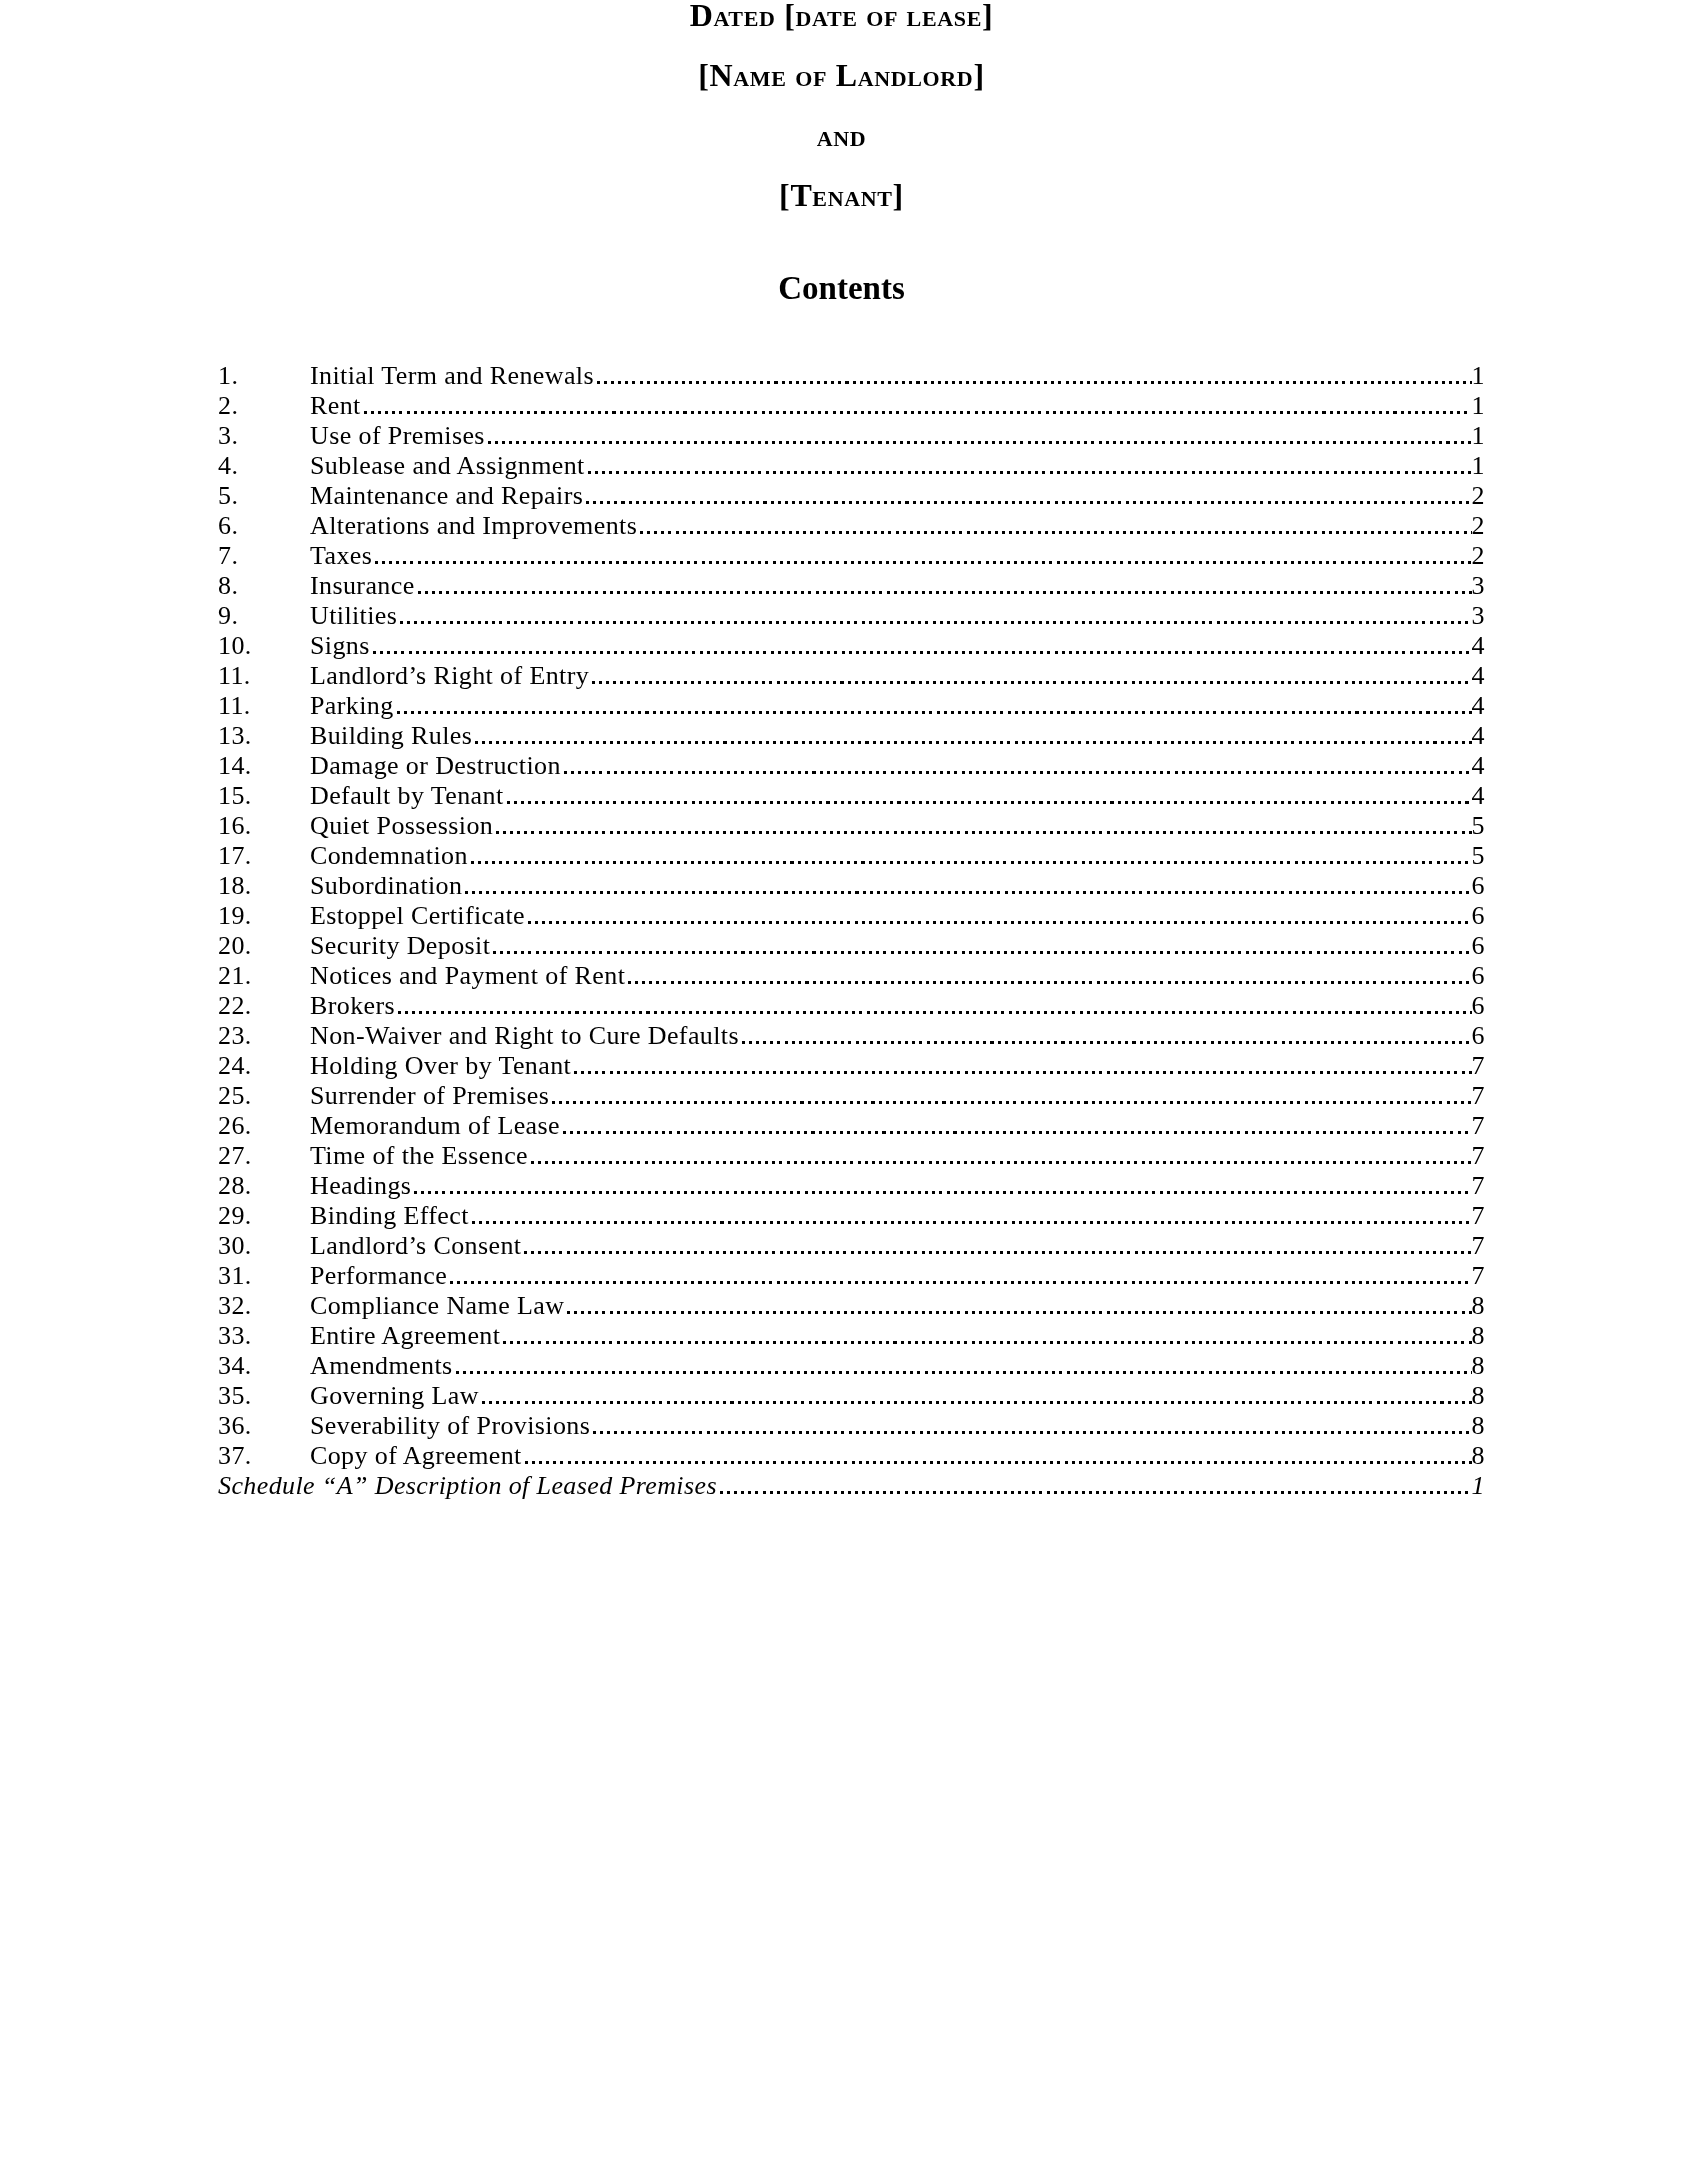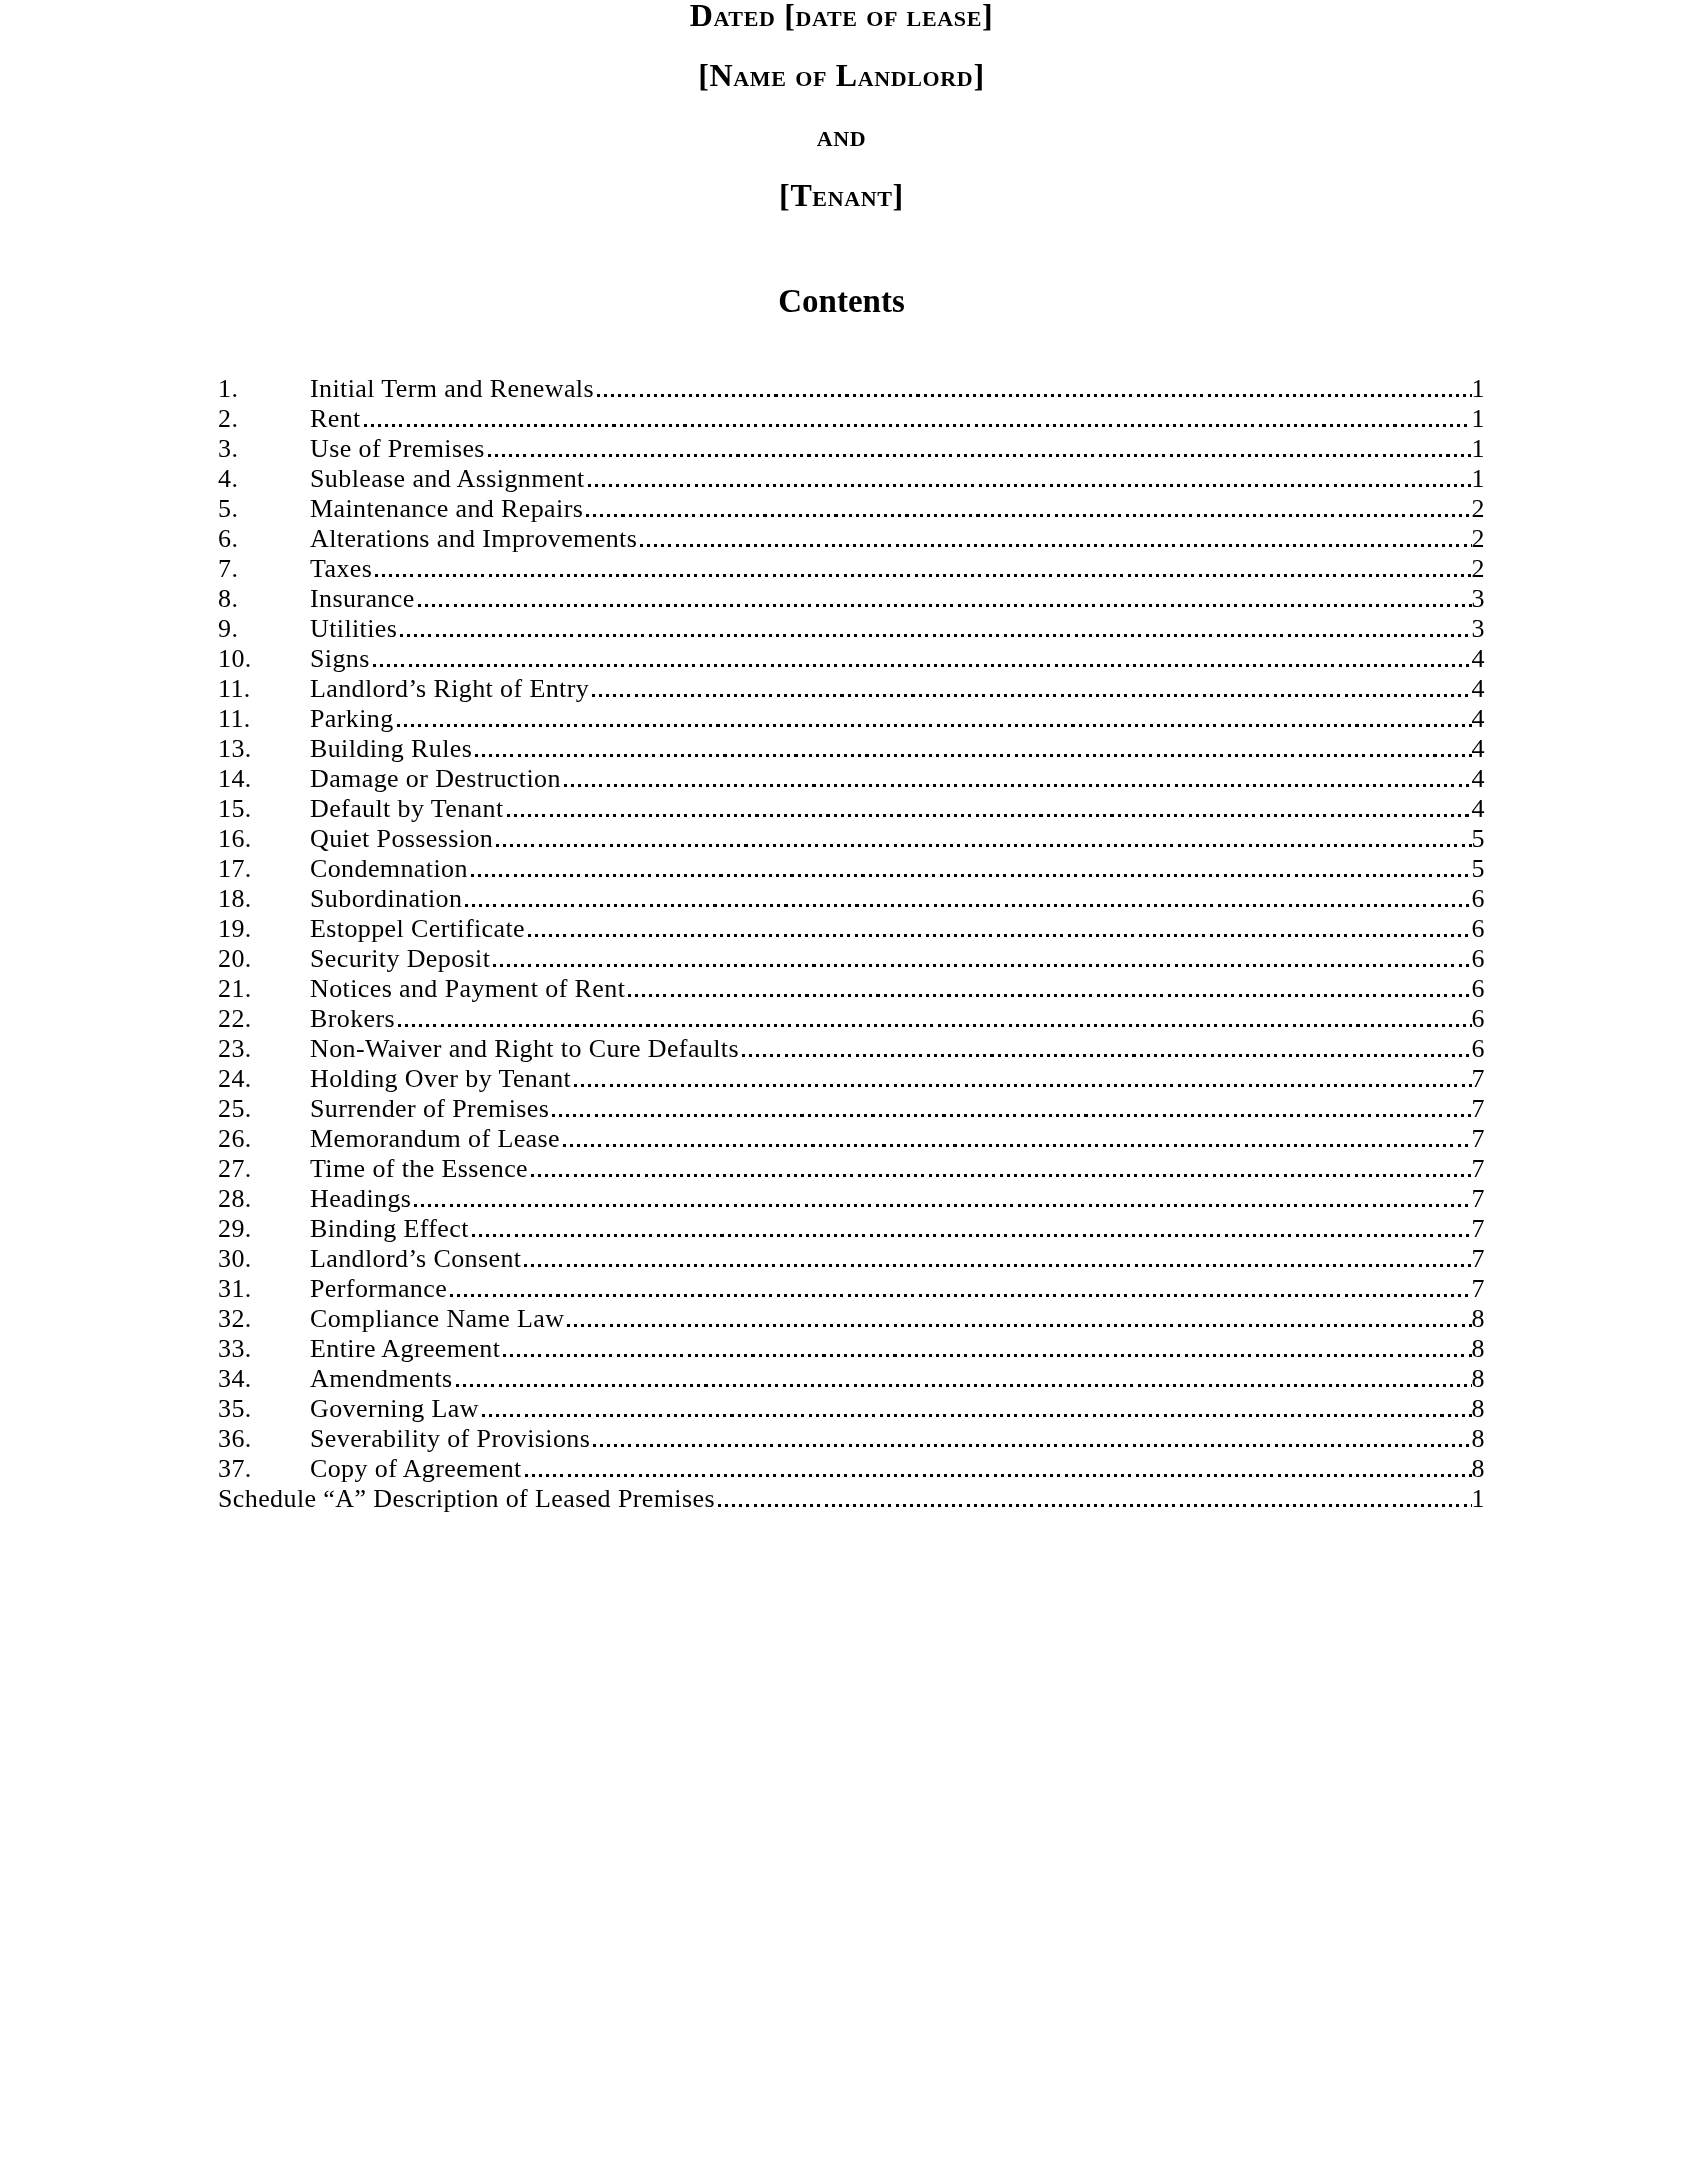--- a/index.html
+++ b/index.html
@@ -27,21 +27,21 @@
   }
   .header-line {
     font-size: 32px;
     line-height: 60px;
     font-weight: bold;
     font-variant: small-caps;
     letter-spacing: 0.02em;
   }
   
   .contents-heading {
-    margin-top: 54px;
+    margin-top: 41px;
     text-align: center;
     font-size: 33px;
     line-height: 44px;
     font-weight: bold;
   }
   
   .toc {
     margin-top: 51px;
   }
   .toc-row {
@@ -68,20 +68,21 @@
     margin-left: 3px;
     background-image: repeating-linear-gradient(to right, #000000 0 3px, transparent 3px 7.1px);
     background-size: 100% 3.2px;
     background-repeat: no-repeat;
     background-position: left calc(100% - 6.4px);
   }
   .toc-page {
     flex: none;
   }
   .toc-row.schedule-row {
+    font-style: italic;
   }
 </style>
 </head>
 <body>
 
 <div class="page">
 
   <div class="page-header">
     <div class="header-line">Dated [date of lease]</div>
     <div class="header-line">[Name of Landlord]</div>

